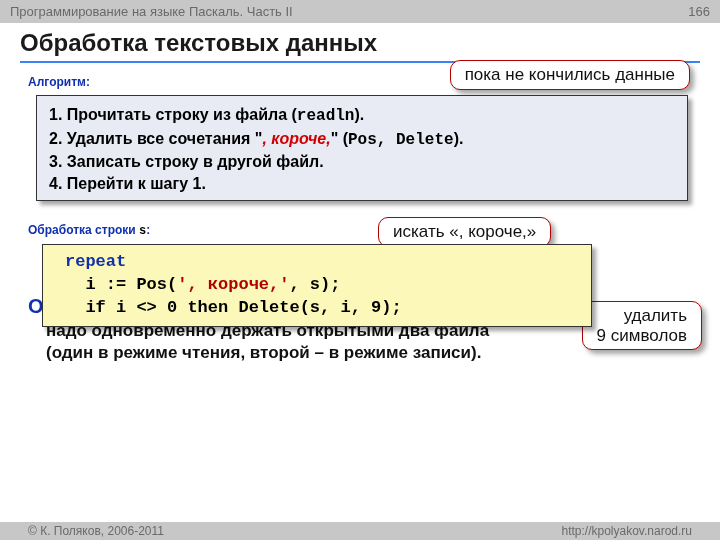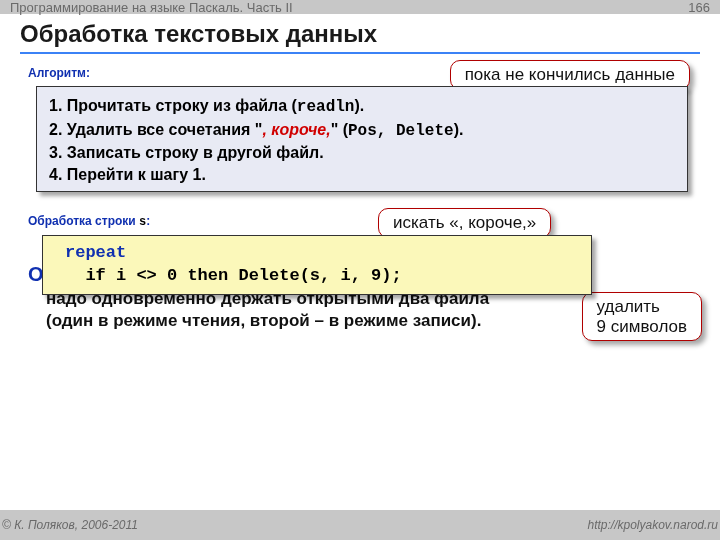--- a/index.html
+++ b/index.html
@@ -7,21 +7,21 @@
     margin: 0;
     font-family: Arial, Helvetica, sans-serif;
     background: #fff;
     width: 720px;
     height: 540px;
     overflow: hidden;
     position: relative;
   }
   .header {
     background: #c7c7c7;
-    height: 14px;
+    height: 23px;
     display: flex;
     justify-content: space-between;
     align-items: center;
     padding: 0 10px;
     color: #6a6a6a;
     font-size: 13px;
   }
   .title-row {
     padding: 6px 20px 2px 20px;
   }
@@ -57,21 +57,21 @@
   .red { color: #d00000; font-style: italic; }
   .callout {
     position: absolute;
     background: #fff;
     border: 1.5px solid #b00000;
     border-radius: 10px;
     padding: 4px 14px;
     font-size: 17px;
     color: #111;
     box-shadow: 4px 4px 5px rgba(0,0,0,.35);
-    text-align: left;
+    text-align: right;
     line-height: 1.15;
   }
   .callout1 { top: 60px; right: 30px; }
   .codebox {
     background: #fbf8ba;
     border: 1px solid #333;
     padding: 6px 12px 6px 22px;
     margin: 0 100px 0 14px;
     font-family: "Courier New", monospace;
     font-size: 17px;
@@ -94,28 +94,27 @@
     font-size: 17px;
     font-weight: bold;
     color: #111;
     margin: 2px 0 0 18px;
     line-height: 1.3;
   }
   .footer {
     position: absolute;
     bottom: 0; left: 0; right: 0;
     background: #c7c7c7;
-    height: 30px;
+    height: 18px;
     display: flex;
     justify-content: space-between;
     align-items: center;
-    padding: 0 2px;
+    padding: 0 28px;
     color: #6a6a6a;
     font-size: 12px;
-    font-style: italic;
   }
   .rel {
     position: relative;
   }
 </style>
 </head>
 <body>
 
 <div class="header">
   <span>Программирование на языке Паскаль. Часть II</span>
@@ -149,20 +148,21 @@
     <div class="section-h">
       <span>Обработка строки </span><span class="mono" style="color:#000">s</span><span>:</span>
     </div>
 
     <div class="callout" style="top:-6px; left:350px;">
       <span>искать «, короче,»</span>
     </div>
 
     <div class="codebox">
       <div><span class="loop-kw">repeat</span></div>
+      <div style="white-space:pre;"><span>  i := Pos(</span><span style="color:#b00000;">', короче,'</span><span>, s);</span></div>
       <div style="white-space:pre;">  if i &lt;&gt; 0 then Delete(s, i, 9);</div>
     </div>
 
     <div class="callout" style="top:78px; right:-10px;">
       <span>удалить</span><br>
       <span>9 символов</span>
     </div>
   </div>
 
   <div class="feature">Особенность:</div>

